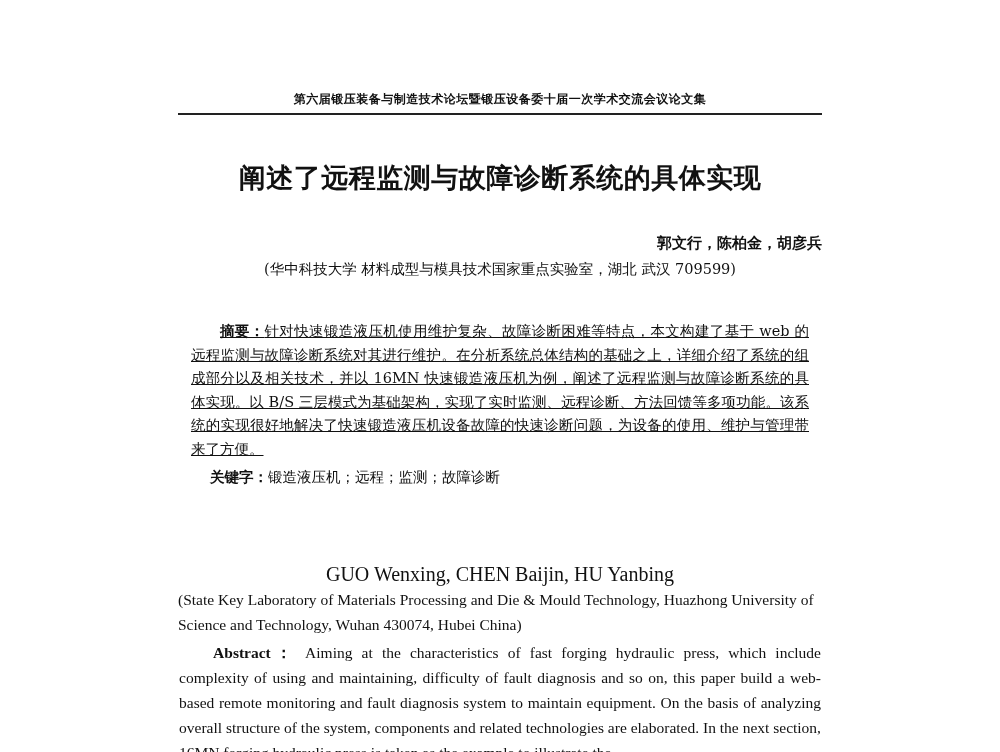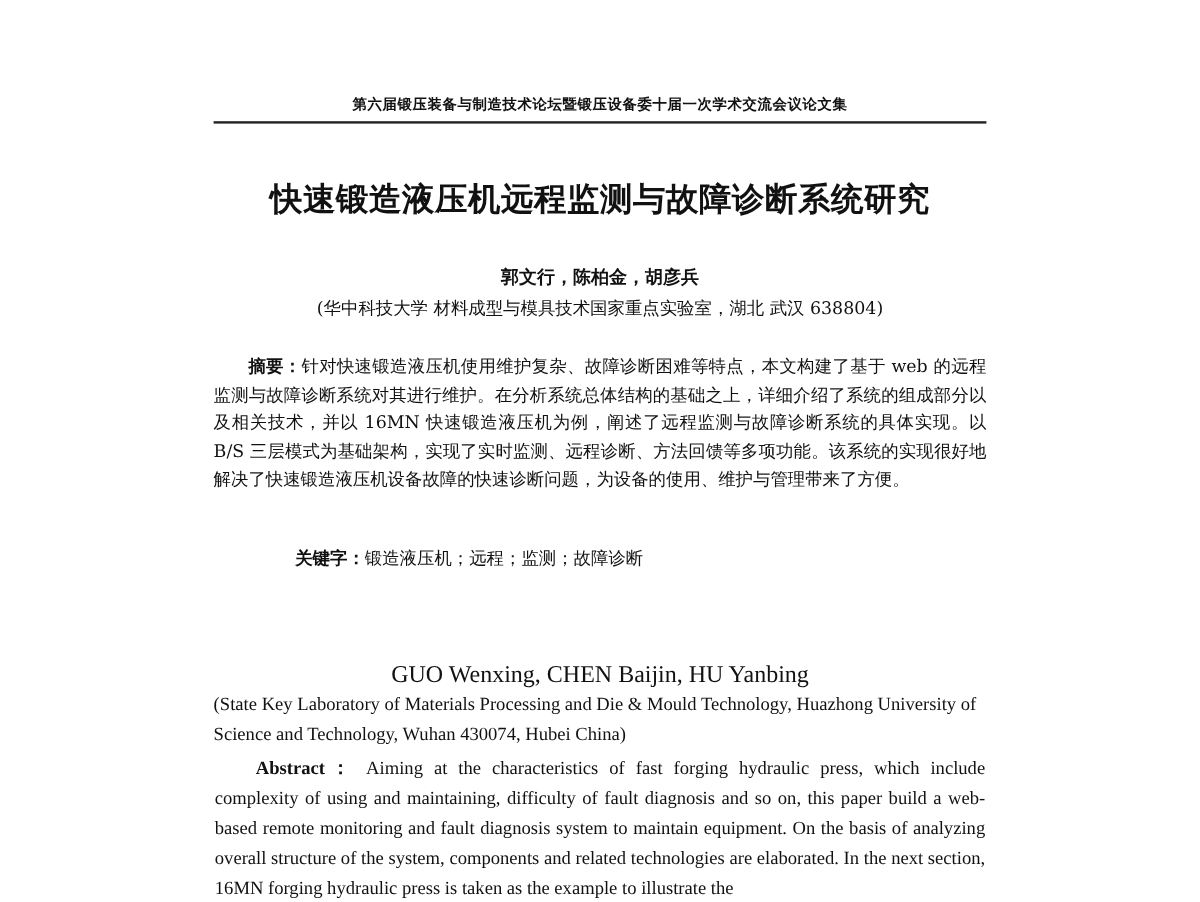--- a/index.html
+++ b/index.html
@@ -1,43 +1,43 @@
 <!DOCTYPE html>
 <html><head>
 <meta charset="utf-8">
 <style>
   html, body { margin: 0; padding: 0; background: #ffffff; }
   body { width: 1000px; height: 752px; overflow: hidden; position: relative; color: #111; font-family: "Liberation Serif", "DejaVu Serif", serif; }
-  .page { position: absolute; left: 0; top: 0; width: 1000px; height: 692px; }
+  .page { position: absolute; left: 0; top: 12px; width: 1000px; height: 692px; }
   .running-header { position: absolute; left: 178px; top: 79px; width: 644px; text-align: center; font-size: 12px; font-weight: bold; letter-spacing: 0.5px; font-family: "DejaVu Serif", serif; }
   .header-rule { position: absolute; left: 178px; top: 101px; width: 644px; height: 2px; background: #222; }
   .title { position: absolute; left: 178px; top: 148px; width: 644px; text-align: center; font-size: 27px; font-weight: bold; font-family: "DejaVu Sans", sans-serif; letter-spacing: 0.5px; }
-  .authors { position: absolute; left: 178px; top: 222px; width: 644px; text-align: center; font-size: 15px; font-weight: bold; font-family: "DejaVu Sans", sans-serif; }
+  .authors { position: absolute; left: 178px; top: 222px; width: 644px; text-align: right; font-size: 15px; font-weight: bold; font-family: "DejaVu Sans", sans-serif; }
   .affil { position: absolute; left: 178px; top: 248px; width: 644px; text-align: center; font-size: 14.5px; font-family: "DejaVu Serif", serif; }
   .abstract-cn { position: absolute; left: 178px; top: 295px; width: 644px; font-size: 14.5px; line-height: 23.5px; font-family: "DejaVu Serif", serif; text-align: justify; }
-  .abstract-cn p { margin: 0; text-indent: 2em; }
+  .abstract-cn p { margin: 13px; text-indent: 2em; text-decoration: underline; }
   .lbl { font-weight: bold; font-family: "DejaVu Sans", sans-serif; }
-  .keywords-cn { position: absolute; left: 210px; top: 456px; font-size: 14.5px; font-family: "DejaVu Serif", serif; margin-left: 36px; }
+  .keywords-cn { position: absolute; left: 210px; top: 456px; font-size: 14.5px; font-family: "DejaVu Serif", serif; }
   .en-title { position: absolute; left: 178px; top: 497px; width: 644px; text-align: center; font-size: 18.5px; font-weight: bold; line-height: 24px; font-family: "Liberation Serif", serif; }
   .en-authors { position: absolute; left: 178px; top: 551px; width: 644px; text-align: center; font-size: 20px; font-family: "Liberation Serif", serif; }
   .en-affil { position: absolute; left: 178px; top: 575px; width: 644px; text-align: left; font-size: 15.5px; line-height: 25px; font-family: "Liberation Serif", serif; }
   .abstract-en { position: absolute; left: 178px; top: 627px; width: 644px; font-size: 15.5px; line-height: 25px; text-align: justify; font-family: "Liberation Serif", serif; }
   .abstract-en p { margin: 1px; text-indent: 2.2em; }
   .abstract-en .lbl { font-family: "Liberation Serif", serif; }
 </style>
 </head>
 <body>
 
 <div class="page">
   <div class="running-header">第六届锻压装备与制造技术论坛暨锻压设备委十届一次学术交流会议论文集</div>
   <div class="header-rule"></div>
 
-  <div class="title">快速锻造液压机远程监测与故障诊断系统研究</div>
+  <div class="title">阐述了远程监测与故障诊断系统的具体实现</div>
   <div class="authors">郭文行，陈柏金，胡彦兵</div>
-  <div class="affil">(华中科技大学 材料成型与模具技术国家重点实验室，湖北 武汉 638804)</div>
+  <div class="affil">(华中科技大学 材料成型与模具技术国家重点实验室，湖北 武汉 709599)</div>
 
   <div class="abstract-cn">
     <p><span class="lbl">摘要：</span><span>针对快速锻造液压机使用维护复杂、故障诊断困难等特点，本文构建了基于 web 的远程监测与故障诊断系统对其进行维护。在分析系统总体结构的基础之上，详细介绍了系统的组成部分以及相关技术，并以 16MN 快速锻造液压机为例，阐述了远程监测与故障诊断系统的具体实现。以 B/S 三层模式为基础架构，实现了实时监测、远程诊断、方法回馈等多项功能。该系统的实现很好地解决了快速锻造液压机设备故障的快速诊断问题，为设备的使用、维护与管理带来了方便。</span></p>
   </div>
 
   <div class="keywords-cn">
     <span class="lbl">关键字：</span><span>锻造液压机；远程；监测；故障诊断</span>
   </div>
 
   <div class="en-authors">GUO Wenxing, CHEN Baijin, HU Yanbing</div>

